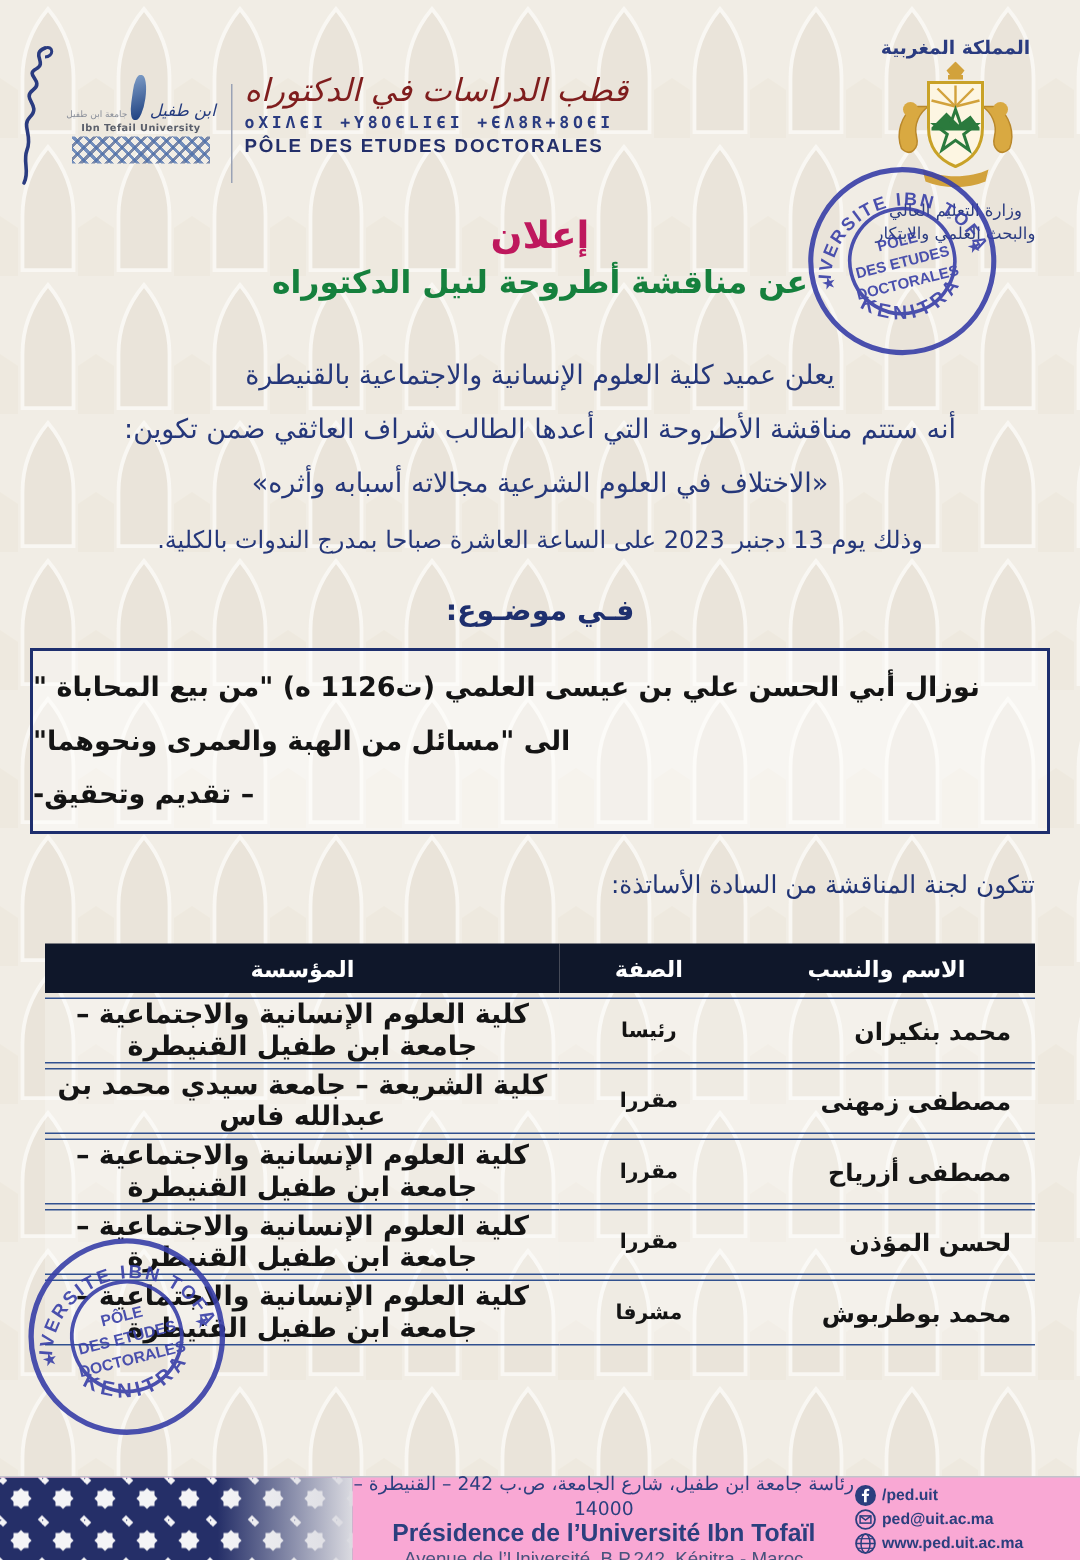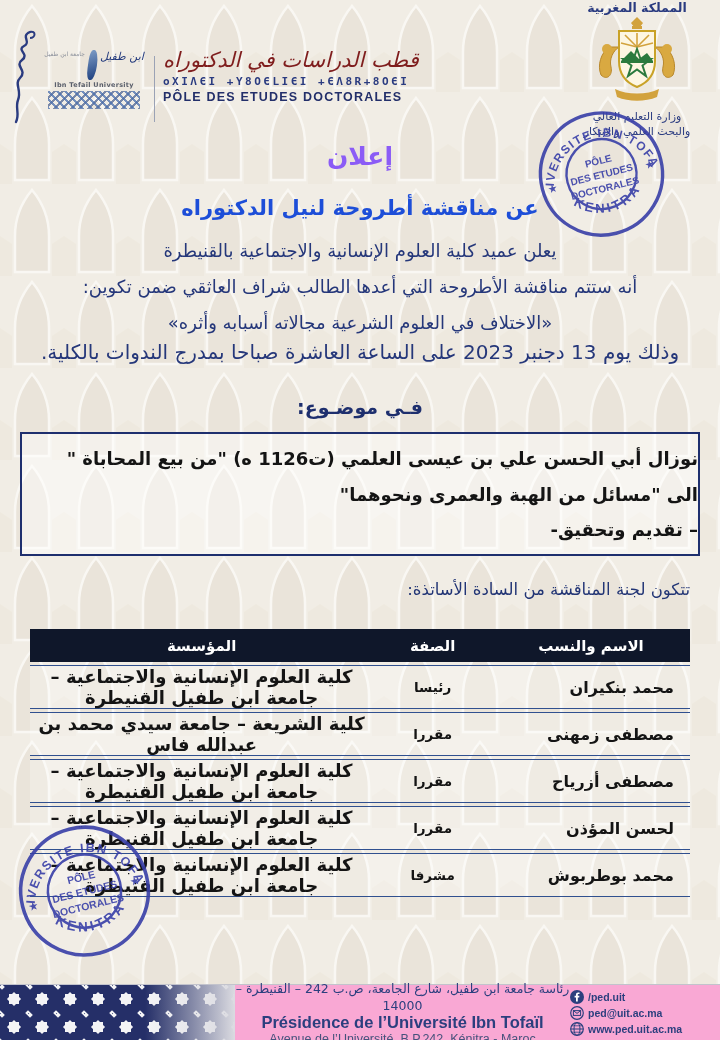--- a/index.html
+++ b/index.html
@@ -6,61 +6,61 @@
   html,body { width:720px; }
   body { font-family:"DejaVu Sans", sans-serif; }
   .page { position:relative; width:720px; height:1040px; background:#f1ede5; overflow:hidden; }
   .bg-pattern { position:absolute; inset:0; z-index:0; }
   .content { position:absolute; inset:0; z-index:1; }
 
   
   .hdr-left { position:absolute; top:22px; left:6px; display:flex; align-items:flex-start; }
   .squiggle { margin-top:6px; }
   .uni-minilogo { width:104px; margin-left:2px; margin-top:28px; display:flex; flex-direction:column; align-items:center; }
-  .uni-row { display:flex; align-items:flex-start; gap:3px; }
+  .uni-row { display:flex; align-items:flex-end; gap:3px; }
   .uni-ar-col { font-size:6px; color:#8a8f9a; line-height:7px; text-align:center; }
   .brush { width:9px; height:30px; border-radius:40% 60% 55% 45%; background:linear-gradient(160deg,#7d9cc6,#1d3f7f); transform:skewX(-8deg); }
   .uni-callig { font-size:11px; color:#233a7d; font-family:"DejaVu Serif", serif; font-style:italic; }
   .uni-en { font-size:6.5px; font-weight:bold; color:#5a5f6b; letter-spacing:.3px; margin-top:1px; }
   .mosaic-dots { width:92px; height:18px; margin-top:2px;
      background:
        repeating-linear-gradient(45deg, rgba(74,111,174,.75) 0 2px, transparent 2px 6px),
        repeating-linear-gradient(-45deg, rgba(42,70,130,.6) 0 2px, transparent 2px 6px);
   }
   .hdr-sep { width:1px; align-self:stretch; background:#9aa2b5; margin:34px 8px 4px 8px; height:66px; }
   .pole-text { margin-top:26px; }
   .pole-ar { font-family:"DejaVu Serif", serif; font-style:italic; font-size:21px; color:#7f1d1d; text-align:left; }
   .pole-tif { font-size:11px; font-weight:bold; color:#2a3b80; letter-spacing:2.5px; margin-top:3px; font-family:"DejaVu Sans Mono", monospace; }
   .pole-fr { font-size:12.5px; font-weight:bold; color:#232f6a; letter-spacing:1.2px; margin-top:2px; font-family:"Liberation Sans", sans-serif; }
 
-  .hdr-right { position:absolute; top:0; right:18px; width:130px; text-align:center; color:#2a3b80; }
+  .hdr-right { position:absolute; top:24px; right:18px; width:130px; text-align:center; color:#2a3b80; }
   .kingdom { font-size:12.5px; font-weight:bold; font-family:"DejaVu Sans", sans-serif; }
   .ministry { font-size:11px; line-height:15px; margin-top:2px; }
 
   
   .stamp { position:absolute; opacity:.9; }
   .stamp1 { top:108px; right:52px; transform:rotate(-14deg); }
   .stamp2 { top:822px; left:16px; transform:rotate(-14deg); }
   .stamp svg text { font-family:"Liberation Sans", sans-serif; }
 
   
   .center-line { position:absolute; left:0; right:0; text-align:center; color:#25377a; direction:rtl; }
-  .t-title { top:142px; font-size:25px; font-weight:bold; color:#8b5cf6; }
-  .t-sub { top:196px; font-size:21px; font-weight:bold; color:#1d4ed8; }
+  .t-title { top:142px; font-size:25px; font-weight:bold; color:#be185d; }
+  .t-sub { top:176px; font-size:21px; font-weight:bold; color:#15803d; }
   .t-l1 { top:240px; font-size:18px; }
   .t-l2 { top:276px; font-size:18px; }
   .t-l3 { top:312px; font-size:18px; }
-  .t-l4 { top:340px; font-size:20px; }
+  .t-l4 { top:350px; font-size:16px; }
   .t-subject { top:396px; font-size:19px; font-weight:bold; color:#1e2f6e; }
   .bold-navy { font-weight:normal; }
 
   .thesis-box { position:absolute; top:432px; left:20px; right:20px; height:124px;
      border:2.5px solid #1e2f6e; background:rgba(255,255,255,.45);
      display:flex; flex-direction:column; justify-content:space-evenly;
-     text-align:right; direction:rtl; font-weight:bold; color:#141414; font-size:18px; }
+     text-align:left; direction:rtl; font-weight:bold; color:#141414; font-size:18px; }
 
   .committee-intro { position:absolute; top:580px; right:30px; left:30px; text-align:right;
      direction:rtl; font-size:16.5px; color:#223575; }
 
   
   .tbl-wrap { position:absolute; top:626px; left:30px; right:30px; direction:rtl; }
   table.committee { width:100%; border-collapse:separate; border-spacing:0 3px; }
   table.committee th { background:#0f172a; color:#fff; font-size:15px; font-weight:bold; height:33px; }
   table.committee td { border-top:1px solid #30508f; border-bottom:1px solid #30508f; height:29px;
      color:#141414; font-weight:bold; background:rgba(255,255,255,.25); }

